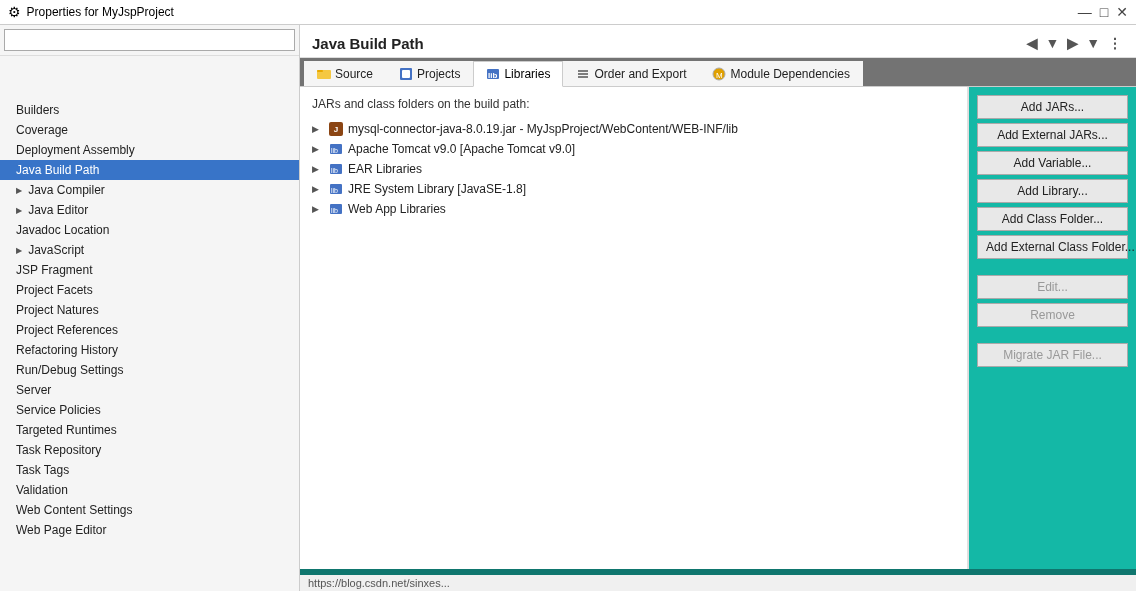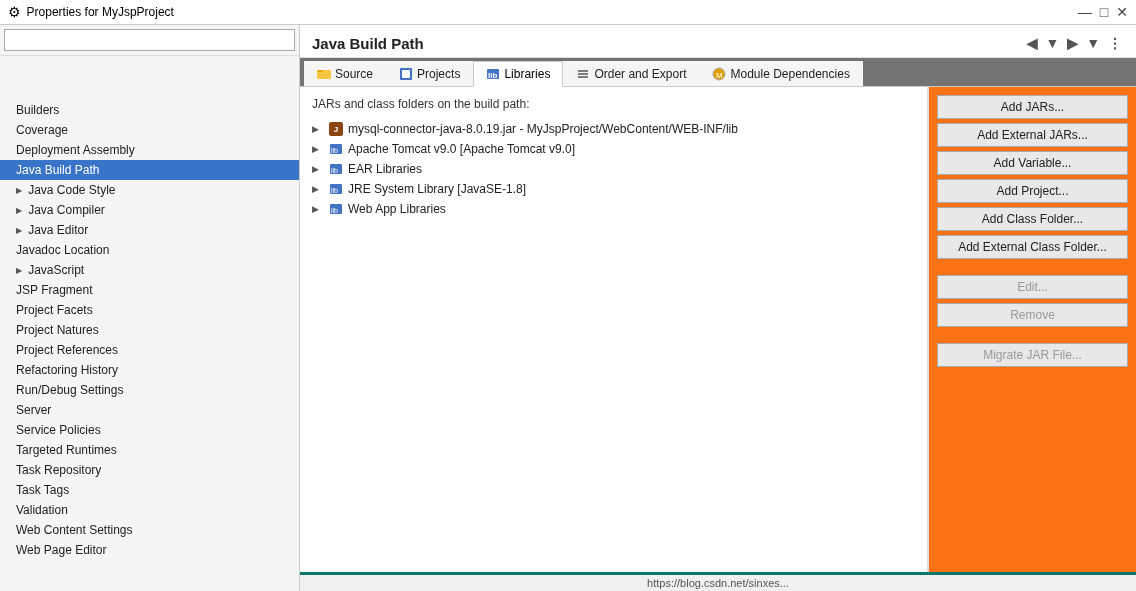--- a/index.html
+++ b/index.html
@@ -175,26 +175,26 @@
       font-size: 8px;
       font-weight: bold;
       width: 14px;
       height: 14px;
       border-radius: 2px;
       display: flex;
       align-items: center;
       justify-content: center;
     }
     .buttons-panel {
-      width: 208px;
+      width: 168px;
       padding: 8px;
       display: flex;
       flex-direction: column;
       gap: 4px;
-      background: #f97316;
+      background: #14b8a6;
       border-left: 1px solid #ddd;
     }
     .action-btn {
       padding: 4px 8px;
       font-size: 12px;
       background: #e8e8e8;
       border: 1px solid #aaa;
       cursor: pointer;
       text-align: center;
       color: #222;
@@ -204,22 +204,22 @@
       color: #999;
       cursor: default;
     }
     .btn-spacer {
       height: 8px;
     }
     .status-bar {
       padding: 2px 8px;
       font-size: 11px;
       color: #555;
-      border-top: 3px solid #0f766e;
-      text-align: center;
+      border-top: 6px solid #0f766e;
+      text-align: left;
       background: #f0f0f0;
     }
     .nav-arrows {
       display: flex;
       gap: 4px;
       align-items: center;
     }
     .nav-arrow {
       font-size: 14px;
       color: #555;
@@ -246,21 +246,20 @@
 
   <div class="sidebar">
     <div class="sidebar-search">
       <input type="text" style="width: 100%; padding: 3px 6px; font-size: 12px; border: 1px solid rgb(170, 170, 170);">
     </div>
     <div id="sidebar-items-container">
         <div class="sidebar-item">Builders</div>
         <div class="sidebar-item">Coverage</div>
         <div class="sidebar-item">Deployment Assembly</div>
         <div class="sidebar-item active">Java Build Path</div>
-        <div class="sidebar-item has-arrow">Java Code Style</div>
         <div class="sidebar-item has-arrow">Java Compiler</div>
         <div class="sidebar-item has-arrow">Java Editor</div>
         <div class="sidebar-item">Javadoc Location</div>
         <div class="sidebar-item has-arrow">JavaScript</div>
         <div class="sidebar-item">JSP Fragment</div>
         <div class="sidebar-item">Project Facets</div>
         <div class="sidebar-item">Project Natures</div>
         <div class="sidebar-item">Project References</div>
         <div class="sidebar-item">Refactoring History</div>
         <div class="sidebar-item">Run/Debug Settings</div>
@@ -379,21 +378,21 @@
                 </svg>
               </span>
               <span>Web App Libraries</span>
             </div>
           </div>
       </div>
       <div class="buttons-panel" id="buttons-container">
           <div class="action-btn">Add JARs...</div>
           <div class="action-btn">Add External JARs...</div>
           <div class="action-btn">Add Variable...</div>
-          <div class="action-btn">Add Project...</div>
+          <div class="action-btn">Add Library...</div>
           <div class="action-btn">Add Class Folder...</div>
           <div class="action-btn">Add External Class Folder...</div>
           <div class="btn-spacer"></div>
           <div class="action-btn disabled">Edit...</div>
           <div class="action-btn disabled">Remove</div>
           <div class="btn-spacer"></div>
           <div class="action-btn disabled">Migrate JAR File...</div>
         </div>
     </div>
 

